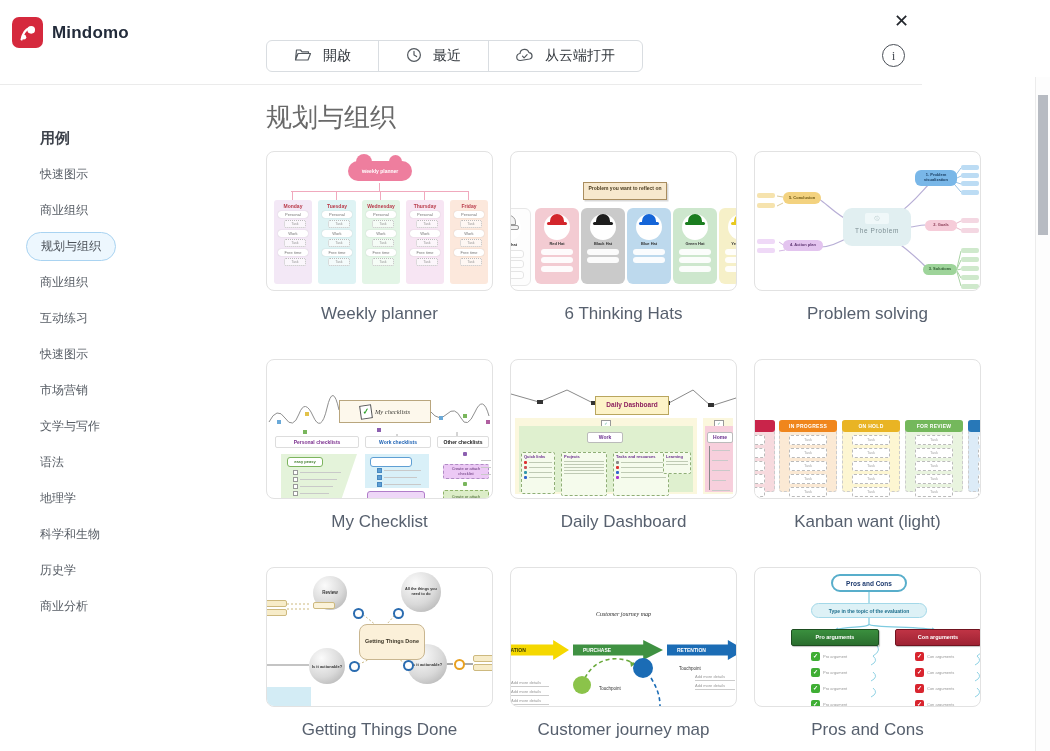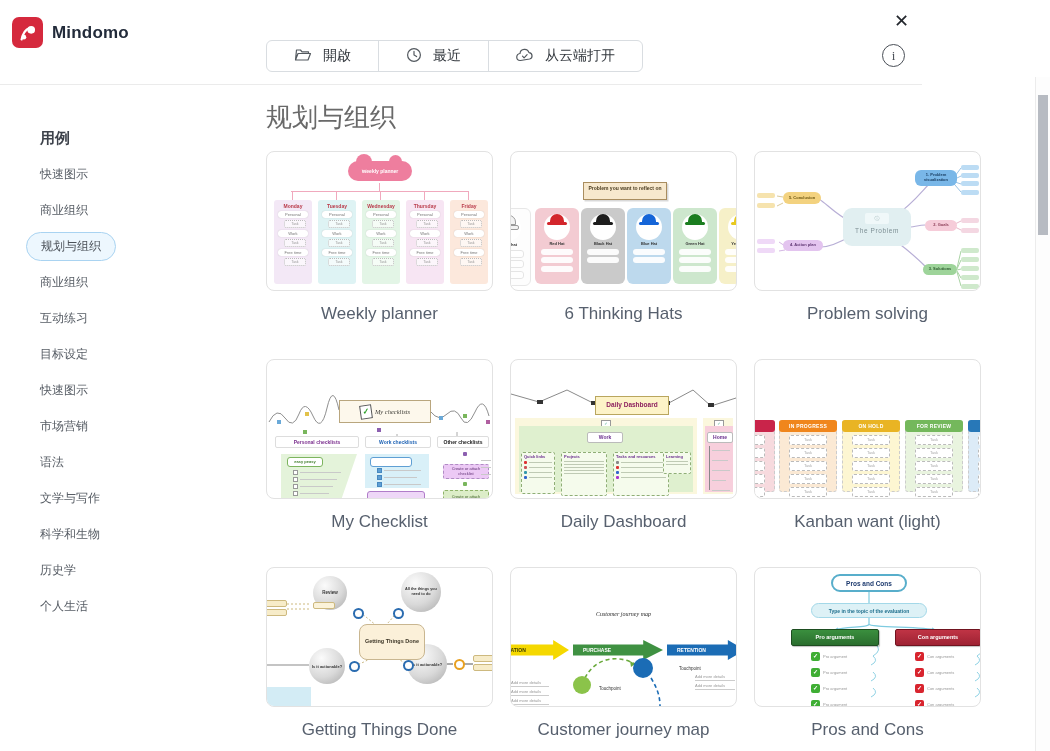--- a/index.html
+++ b/index.html
@@ -180,42 +180,42 @@
     <div class="side-row">
         <span class="side-item selected"><span>规划与组织</span></span>
       </div>
     <div class="side-row">
         <span class="side-item">商业组织</span>
       </div>
     <div class="side-row">
         <span class="side-item">互动练习</span>
       </div>
     <div class="side-row">
-        <span class="side-item">目标设定</span>
-      </div>
-    <div class="side-row">
         <span class="side-item">快速图示</span>
       </div>
     <div class="side-row">
         <span class="side-item">市场营销</span>
       </div>
     <div class="side-row">
+        <span class="side-item">文学与写作</span>
+      </div>
+    <div class="side-row">
         <span class="side-item">语法</span>
       </div>
     <div class="side-row">
-        <span class="side-item">文学与写作</span>
+        <span class="side-item">地理学</span>
       </div>
     <div class="side-row">
         <span class="side-item">科学和生物</span>
       </div>
     <div class="side-row">
         <span class="side-item">历史学</span>
       </div>
     <div class="side-row">
-        <span class="side-item">个人生活</span>
+        <span class="side-item">商业分析</span>
       </div>
   </div>
 
   <div class="main-title">规划与组织</div>
 
   <div class="grid">
 
     <div class="cell">
       <div class="card">
         <div class="pv">

